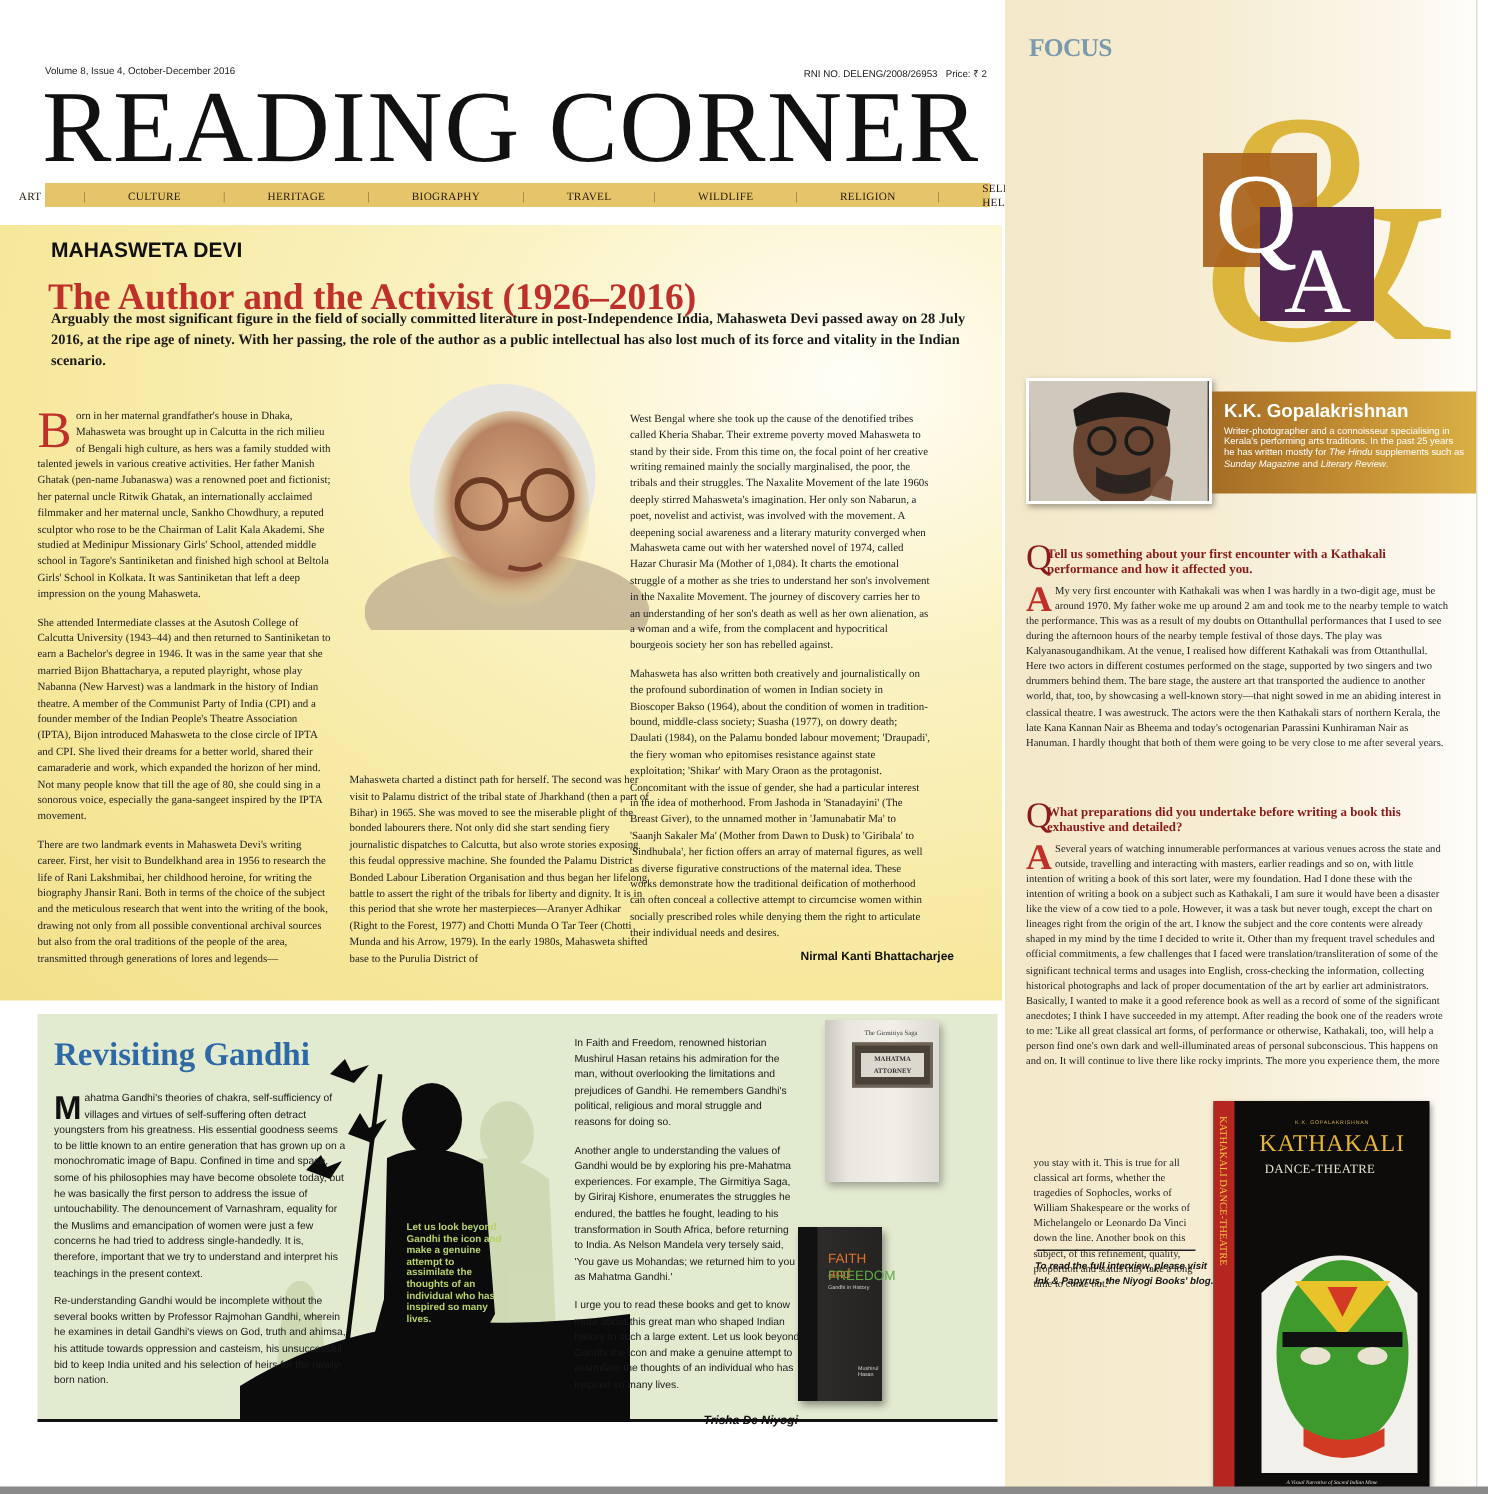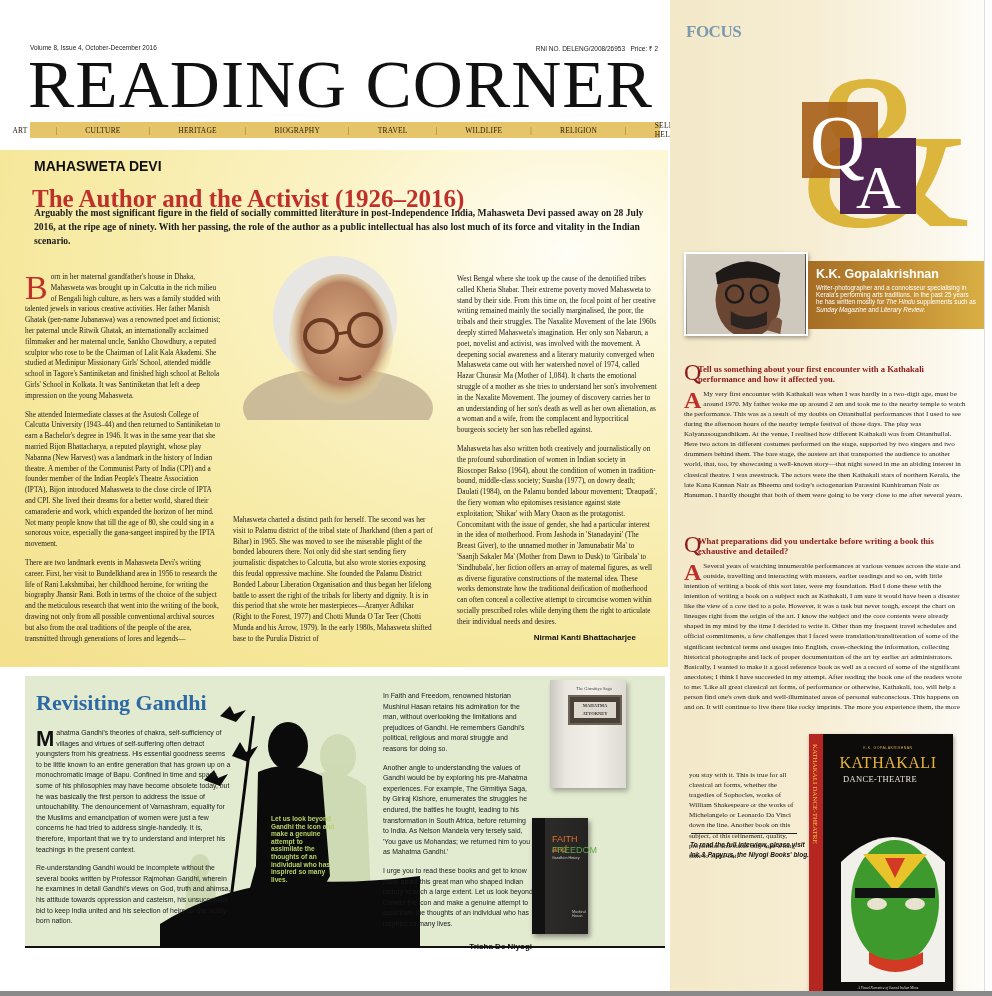--- a/index.html
+++ b/index.html
@@ -19,36 +19,36 @@
   .feature { position: absolute; top: 150px; left: 0; width: 668px; height: 517px;
     background: radial-gradient(ellipse at 85% 20%, #fffef7 0%, #fbf3c6 30%, #f6e89c 70%, #f3e08c 100%); }
   .kicker { position: absolute; top: 158px; left: 34px; font-family: "Liberation Sans", sans-serif; font-weight: bold; font-size: 14px; color: #111; }
   .headline { position: absolute; top: 185px; left: 32px; font-family: "Liberation Serif", serif; font-size: 25px; font-weight: bold; color: #c0302a; }
   .standfirst { position: absolute; top: 206px; left: 34px; width: 620px; font-family: "Liberation Serif", serif; font-weight: bold; font-size: 9.6px; line-height: 14px; color: #1a1a1a; }
 
   .body-text { font-family: "Liberation Serif", serif; font-size: 7.3px; line-height: 10.8px; color: #222; text-align: left; }
   .body-text p { margin-bottom: 8px; }
   .col1 { position: absolute; top: 272px; left: 25px; width: 196px; }
   .col2 { position: absolute; top: 515px; left: 233px; width: 200px; }
-  .col3 { position: absolute; top: 274px; left: 457px; width: 200px; }
+  .col3 { position: absolute; top: 274px; left: 420px; width: 200px; }
   .dropcap-b { float: left; font-size: 34px; line-height: 28px; color: #c0302a; margin: 2px 3px 0 0; font-family: "Liberation Serif", serif; }
 
   .portrait { position: absolute; top: 248px; left: 243px; width: 190px; height: 172px; }
   .pullquote { position: absolute; top: 425px; left: 232px; width: 200px; text-align: center; font-family: "Liberation Sans", sans-serif; font-weight: bold; font-size: 10.4px; line-height: 13px; color: #6b1f1a; }
   .byline-1 { position: absolute; top: 633px; left: 490px; width: 146px; text-align: right; font-family: "Liberation Sans", sans-serif; font-weight: bold; font-size: 8px; color: #111; }
 
   
   .gandhi-box { position: absolute; top: 676px; left: 25px; width: 640px; height: 272px; background: #e2ead0; border-bottom: 2px solid #111; overflow: hidden; }
   .gandhi-title { position: absolute; top: 690px; left: 36px; font-family: "Liberation Serif", serif; font-weight: bold; font-size: 22px; color: #2d6aa5; }
   .gandhi-text { font-family: "Liberation Sans", sans-serif; font-size: 6.9px; line-height: 10.6px; color: #1a1a1a; }
   .gandhi-text p { margin-bottom: 8px; }
   .g-col1 { position: absolute; top: 728px; left: 36px; width: 196px; }
   .g-col2 { position: absolute; top: 691px; left: 383px; width: 150px; }
   .dropcap-m { float: left; font-family: "Liberation Sans", sans-serif; font-size: 22px; line-height: 18px; font-weight: bold; margin: 2px 2px 0 0; color: #111; }
-  .g-byline { position: absolute; top: 942px; left: 460px; width: 72px; text-align: right; font-family: "Liberation Sans", sans-serif; font-weight: bold; font-size: 8px; color: #111; }
+  .g-byline { position: absolute; top: 942px; left: 460px; width: 72px; text-align: right; font-family: "Liberation Sans", sans-serif; font-weight: bold; font-size: 8px; color: #111; font-style: italic; }
   .silhouette { position: absolute; top: 676px; left: 160px; width: 260px; height: 272px; }
   .g-quote { position: absolute; top: 815px; left: 271px; width: 64px; font-family: "Liberation Sans", sans-serif; font-weight: bold; font-size: 6.6px; line-height: 7.6px; color: #b6d26a; }
   .book { position: absolute; }
   .book-girmitiya { top: 680px; left: 550px; width: 76px; height: 108px; background: linear-gradient(90deg, #c9c7bf 0%, #e9e7df 20%, #f1efe8 60%, #dcdad2 100%); box-shadow: 2px 3px 5px rgba(0,0,0,0.3); }
   .book-girmitiya .t1 { position: absolute; top: 6px; left: 14px; width: 60px; text-align: center; font-size: 4.5px; color: #444; }
   .book-girmitiya .frame { position: absolute; top: 15px; left: 18px; width: 54px; height: 30px; background: #4a4238; border: 2px solid #6d6356; }
   .book-girmitiya .frame span { display: block; background: #ddd8ce; margin: 5px 4px; height: 16px; font-size: 4.5px; text-align: center; line-height: 8px; color: #333; font-weight: bold; }
   .book-faith { top: 818px; left: 532px; width: 56px; height: 116px; background: linear-gradient(90deg, #1b1b1b 0%, #2e2c2a 18%, #242322 100%); box-shadow: 2px 3px 5px rgba(0,0,0,0.4); }
   .book-faith .spine { position: absolute; top: 0; left: 0; width: 13px; height: 100%; background: #111; }
   .book-faith .f1 { position: absolute; top: 16px; left: 20px; font-family: "Liberation Sans", sans-serif; font-size: 9px; color: #e2702a; }

